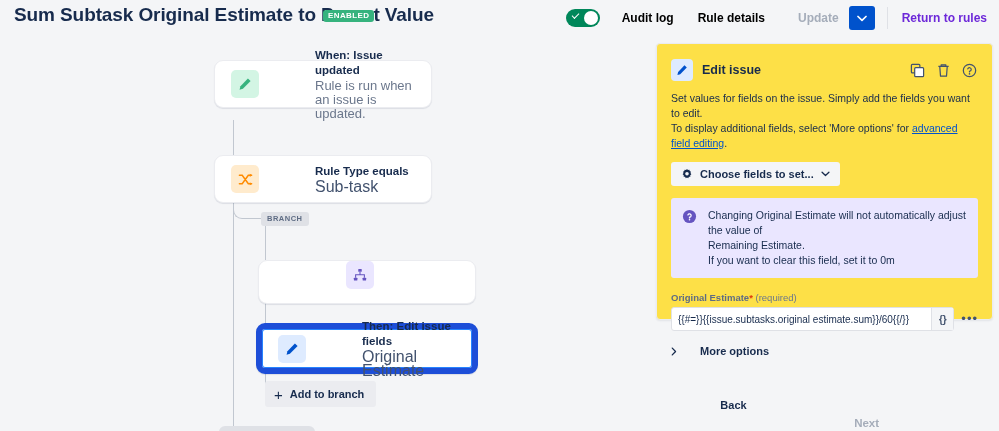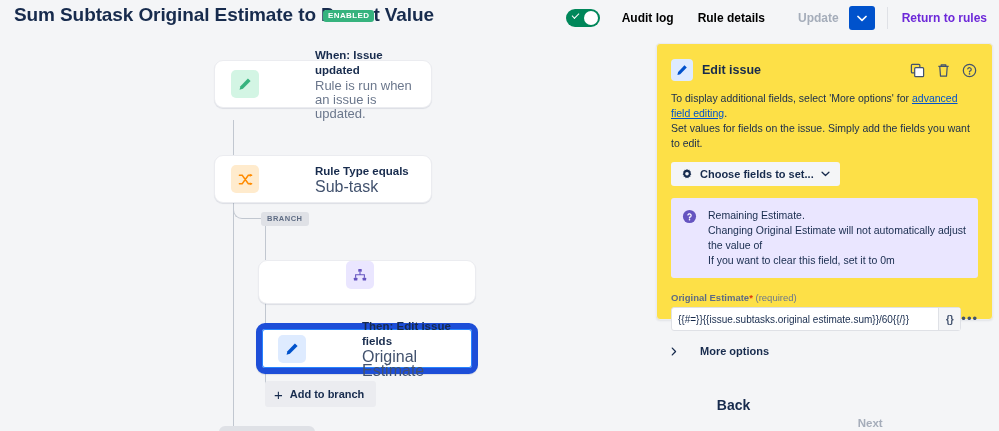--- a/index.html
+++ b/index.html
@@ -141,21 +141,21 @@
     margin: 12px 14px 0 14px; background: #eae6ff; border-radius: 3px;
     display: flex; padding: 10px 11px; gap: 11px;
   }
   .info-ic { flex: none; width: 15px; height: 15px; margin-top: 1px; }
   .info-text { font-size: 10.5px; line-height: 15px; color: #172b4d; }
   .field-label {
     margin: 14px 14px 0 14px; font-size: 9.5px; font-weight: 700; color: #5e6c84;
   }
   .field-label .req-star { color: #de350b; font-weight: 700; }
   .field-label .req-word { color: #6b778c; font-weight: 400; }
-  .field-row { margin: 4px 14px 0 14px; display: flex; align-items: center; }
+  .field-row { margin: 4px 14px 0 14px; display: flex; align-items: center; gap: 7px; }
   .field-input-wrap {
     flex: 1; height: 24px; border: 1px solid #dfe1e6; border-radius: 3px;
     background: #fff; display: flex; align-items: center; padding-left: 6px;
   }
   .field-input {
     flex: 1; border: none; outline: none; background: transparent;
     font-family: "Liberation Sans", sans-serif; font-size: 10px; color: #172b4d;
     height: 100%;
   }
   .smart-btn {
@@ -166,21 +166,21 @@
   .more-dots { font-size: 13px; color: #42526e; cursor: pointer; letter-spacing: 1px; line-height: 8px; }
   .more-options {
     margin: 14px 14px 0 14px; display: flex; align-items: center; gap: 23px;
     font-size: 11px; font-weight: 700; color: #172b4d; cursor: pointer;
   }
   .panel-footer {
     margin-top: 17px; display: flex; align-items: center; justify-content: center;
     gap: 0; padding: 0 14px;
   }
   .back-btn {
-    font-size: 14px; font-weight: 700; color: #172b4d; background: transparent;
+    font-size: 11px; font-weight: 700; color: #172b4d; background: transparent;
     border: none; cursor: pointer; padding: 6px 14px;
     font-family: "Liberation Sans", sans-serif;
   }
   .next-btn {
     background: #f4f5f7; color: #a5adba; border: none; border-radius: 3px;
     font-size: 11.5px; font-weight: 700; width: 152px; height: 25px;
     margin-left: 30px; cursor: default; font-family: "Liberation Sans", sans-serif; margin-top: 36px;
   }
 </style>
 </head>
@@ -306,22 +306,22 @@
           <svg width="15" height="15" viewBox="0 0 16 16">
             <circle cx="8" cy="8" r="6.6" stroke="#42526e" stroke-width="1.3" fill="none"></circle>
             <path d="M6.2 6.2 A1.9 1.9 0 1 1 8 8.8 V9.6" stroke="#42526e" stroke-width="1.3" fill="none" stroke-linecap="round"></path>
             <circle cx="8" cy="11.6" r="0.85" fill="#42526e"></circle>
           </svg>
         </div>
       </div>
     </div>
 
     <div class="panel-desc">
+      <div>Set values for fields on the issue. Simply add the fields you want to edit.</div>
       <div><span>To display additional fields, select 'More options' for </span><a href="#">advanced field editing</a><span>.</span></div>
-      <div>Set values for fields on the issue. Simply add the fields you want to edit.</div>
     </div>
 
     <button class="choose-btn">
       <svg width="12" height="12" viewBox="0 0 16 16">
         <path d="M8 1.2 L9.3 2.6 L11.2 2.2 L11.6 4.1 L13.3 5 L12.6 6.8 L13.8 8.3 L12.3 9.6 L12.5 11.5 L10.6 11.8 L9.6 13.5 L8 12.7 L6.4 13.5 L5.4 11.8 L3.5 11.5 L3.7 9.6 L2.2 8.3 L3.4 6.8 L2.7 5 L4.4 4.1 L4.8 2.2 L6.7 2.6 Z" fill="#172b4d"></path>
         <circle cx="8" cy="7.6" r="2.4" fill="#f4f5f7"></circle>
       </svg>
       <span>Choose fields to set...</span>
       <svg width="9" height="6" viewBox="0 0 10 7">
         <path d="M1 1.5 L5 5.3 L9 1.5" stroke="#172b4d" stroke-width="1.5" fill="none" stroke-linecap="round" stroke-linejoin="round"></path>
@@ -330,22 +330,22 @@
 
     <div class="info-box">
       <div class="info-ic">
         <svg width="15" height="15" viewBox="0 0 16 16">
           <circle cx="8" cy="8" r="7" fill="#6554c0"></circle>
           <path d="M6.3 6.3 A1.8 1.8 0 1 1 8 8.8 V9.5" stroke="#fff" stroke-width="1.35" fill="none" stroke-linecap="round"></path>
           <circle cx="8" cy="11.5" r="0.85" fill="#fff"></circle>
         </svg>
       </div>
       <div class="info-text">
+        <div>Changing Original Estimate will not automatically adjust the value of</div>
         <div>Remaining Estimate.</div>
-        <div>Changing Original Estimate will not automatically adjust the value of</div>
         <div>If you want to clear this field, set it to 0m</div>
       </div>
     </div>
 
     <div class="field-label"><span>Original Estimate</span><span class="req-star">*</span>
       <span class="req-word">(required)</span>
     </div>
 
     <div class="field-row">
       <div class="field-input-wrap">

